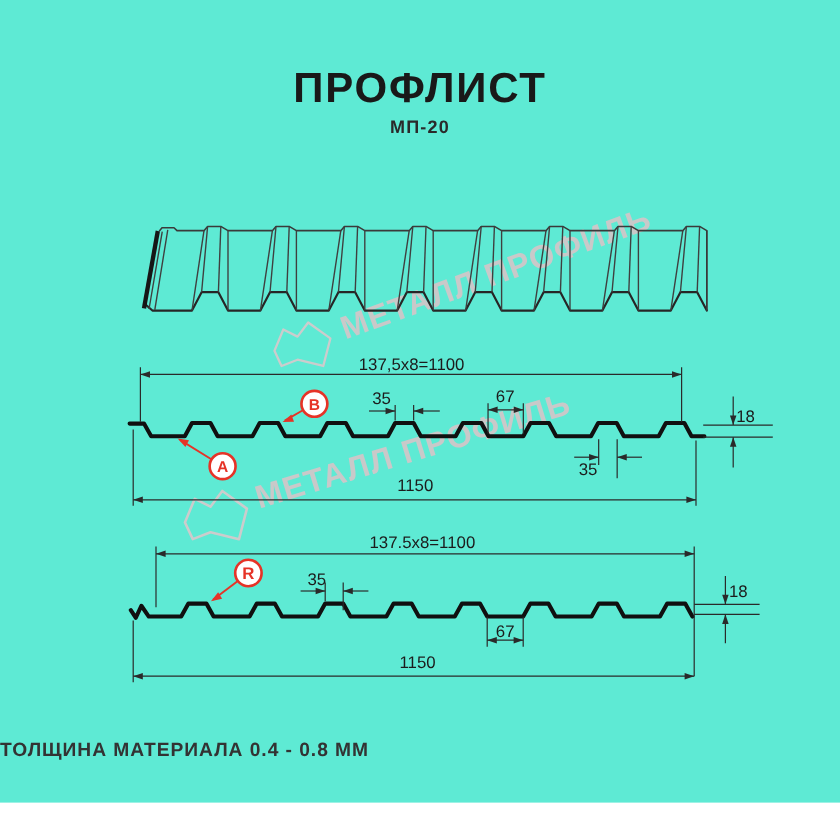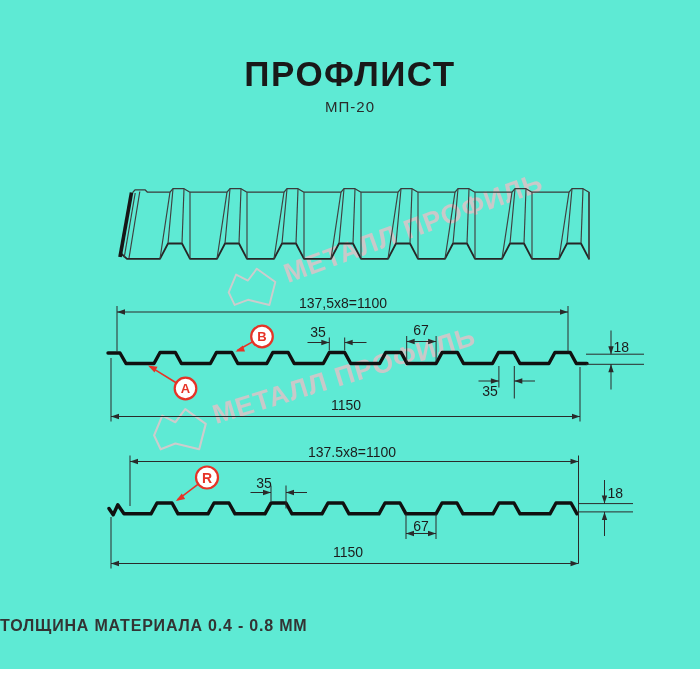--- a/index.html
+++ b/index.html
@@ -1,21 +1,21 @@
 <!DOCTYPE html>
 <html><head>
 <meta charset="utf-8">
 <style>
   html,body{margin:0;padding:0;background:#fff;}
   .page{position:relative;width:700px;height:669px;background:#5eead4;overflow:hidden;
         font-family:"Liberation Sans",sans-serif;}
   .title{position:absolute;top:54px;left:0;width:100%;text-align:center;
          font-size:35px;font-weight:700;letter-spacing:1.5px;color:#191919;}
   .subtitle{position:absolute;top:98px;left:0;width:100%;text-align:center;
-         font-size:15px;font-weight:400;letter-spacing:1px;color:#2a2a2a;}
+         font-size:15px;font-weight:700;letter-spacing:1px;color:#2a2a2a;}
   .footer{position:absolute;top:617px;left:0;width:100%;text-align:left;
          font-size:16px;font-weight:700;letter-spacing:0.8px;color:#333333;}
   svg#diagram{position:absolute;top:0;left:0;}
   .dim{font-family:"Liberation Sans",sans-serif;font-size:14px;fill:#1c1c1c;text-anchor:middle;}
   .dim.start{text-anchor:start;}
   .redletter{font-family:"Liberation Sans",sans-serif;font-size:13px;font-weight:700;text-anchor:middle;}
   .redletter.big{font-size:14px;}
   .redcircle{fill:#ffffff;stroke-width:2.2;}
   .wmtext{font-family:"Liberation Sans",sans-serif;font-size:27px;font-weight:700;letter-spacing:1px;}
   .wmlogo{fill:none;stroke-width:2.6;stroke-linejoin:round;}

